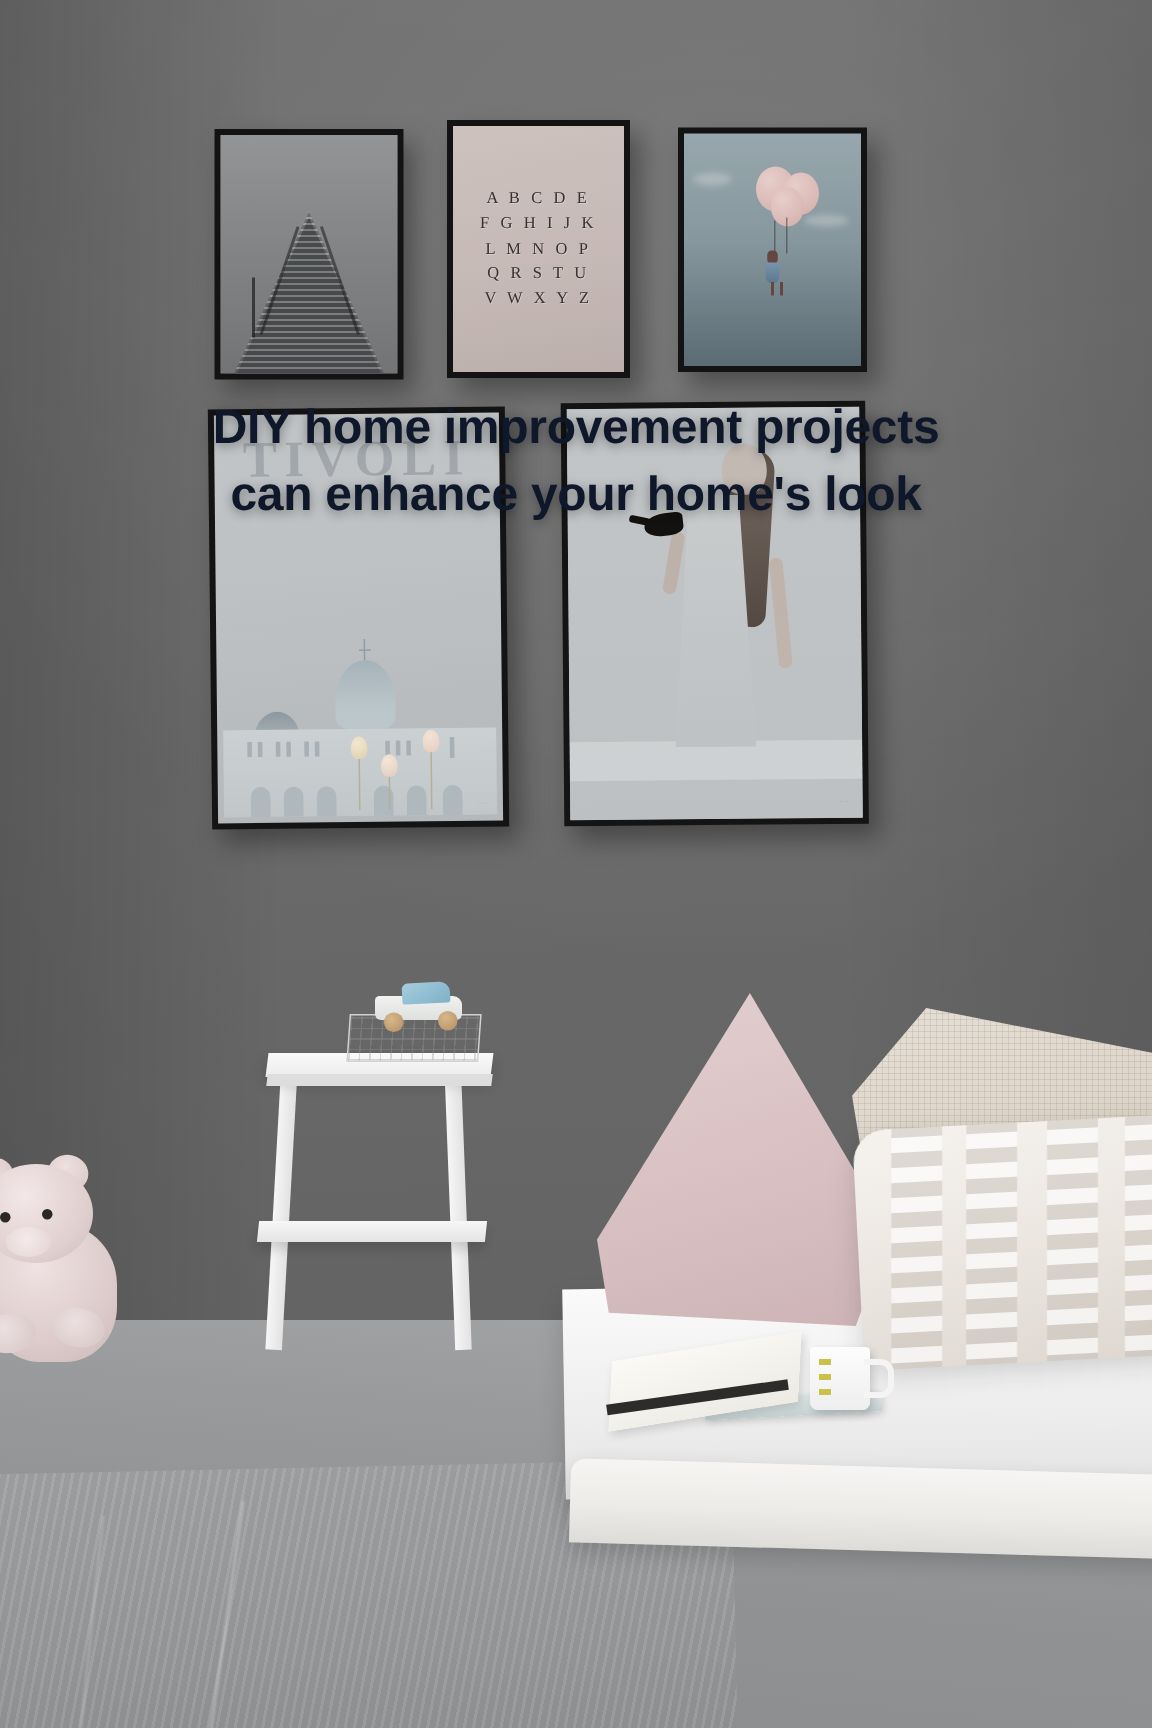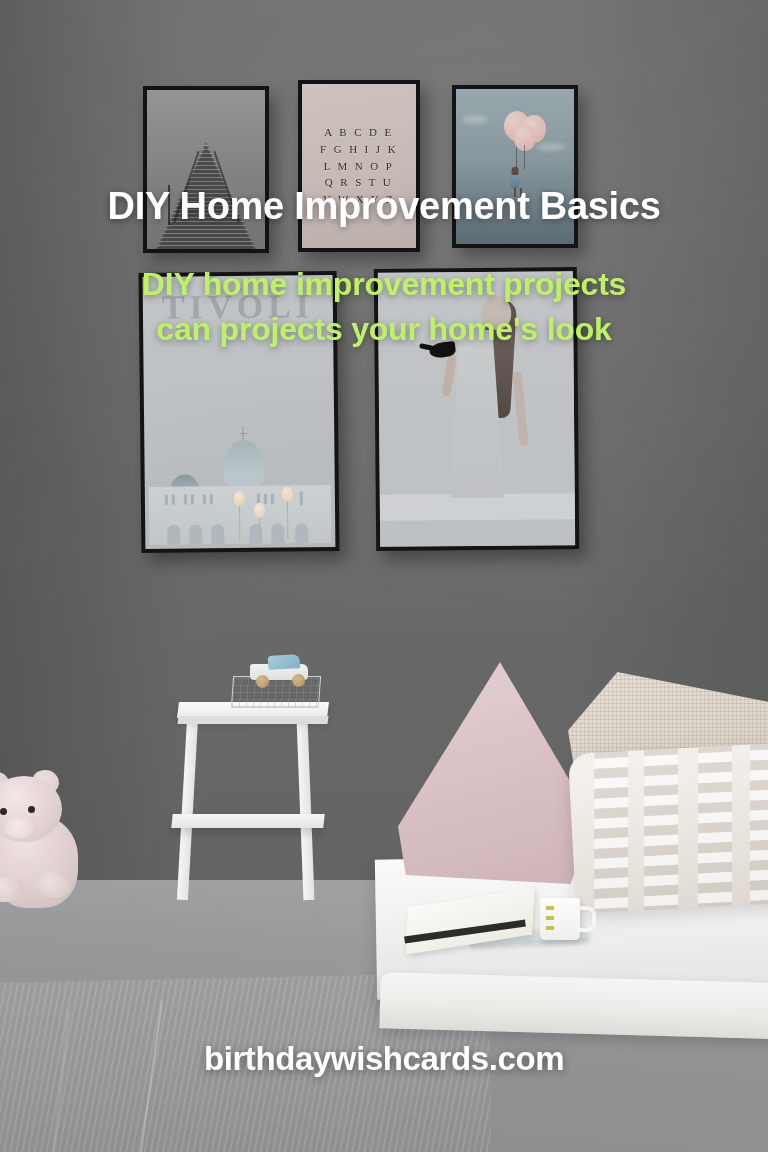--- a/index.html
+++ b/index.html
@@ -401,21 +401,21 @@
     color: #ffffff;
     font-size: 38px;
     font-weight: 700;
     letter-spacing: -0.3px;
     line-height: 1.06;
     text-shadow: 0 2px 7px rgba(0,0,0,0.40);
   }
   .subtitle {
     position: absolute; left: 44px; right: 44px; top: 262px;
     text-align: center;
-    color: #bef264;
+    color: #0f172a;
     font-size: 32px;
     font-weight: 700;
     line-height: 1.42;
     letter-spacing: -0.2px;
     text-shadow: 0 2px 7px rgba(0,0,0,0.38);
   }
   .subtitle div { display: block; }
   .site {
     position: absolute; left: 0; right: 0; top: 1040px;
     text-align: center;
@@ -566,22 +566,20 @@
     <div class="book"></div>
     <div class="book-spine"></div>
     <div class="mug"></div>
     <div class="mug-dots"></div>
     <div class="mug-handle"></div>
     <div class="mattress"></div>
 
     <div class="scrim"></div>
   </div>
 
-  <div class="headline">DIY Home Improvement Basics</div>
 
   <div class="subtitle">
     <div>DIY home improvement projects</div>
-    <div>can projects your home's look</div>
+    <div>can enhance your home's look</div>
   </div>
 
-  <div class="site">birthdaywishcards.com</div>
 
 </div>
 
 </body></html>

